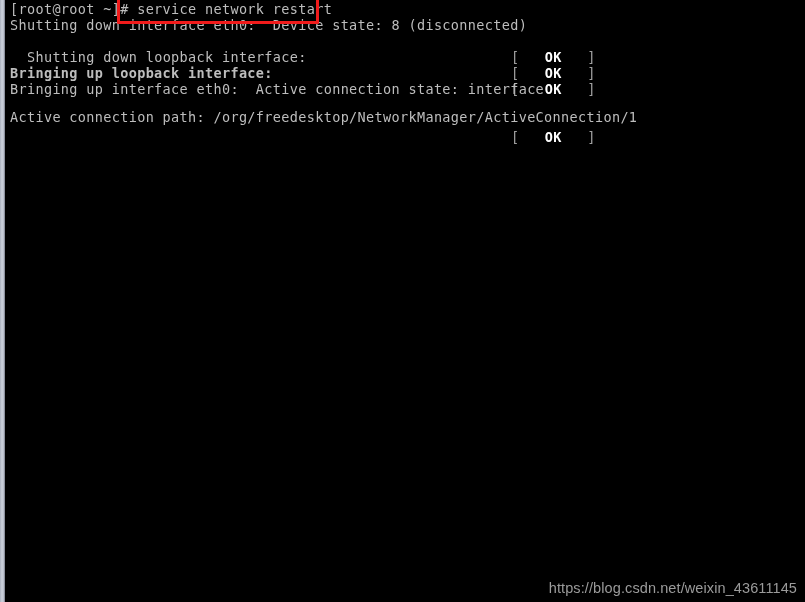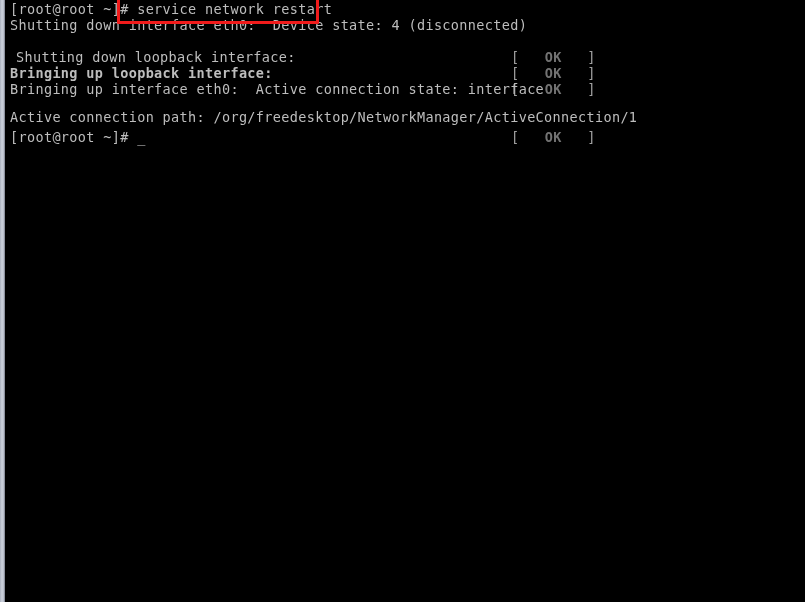--- a/index.html
+++ b/index.html
@@ -52,21 +52,21 @@
     position: absolute;
     height: 16px;
     line-height: 16px;
     font-family: "DejaVu Sans Mono", monospace;
     font-size: 13.5px;
     letter-spacing: 0.35px;
     white-space: pre;
     color: #a8a8a8;
   }
   .ok-line .ok-text {
-    color: #737373;
+    color: #ffffff;
     font-weight: bold;
   }
   .ok-line .bracket {
     color: #a0a0a0;
   }
 
   
   #red-box {
     position: absolute;
     left: 112px;
@@ -96,44 +96,44 @@
 </style>
 </head>
 <body>
 
 <div id="left-strip"></div>
 
 <div id="terminal">
 
   <div class="term-line" style="top:1px;left:5px;">[root@root ~]# service network restart</div>
 
-  <div class="term-line" style="top:17px;left:5px;">Shutting down interface eth0:  Device state: 4 (disconnected)</div>
+  <div class="term-line" style="top:17px;left:5px;">Shutting down interface eth0:  Device state: 8 (disconnected)</div>
 
   <div class="ok-line" style="top:33px;left:472px;">
     <span class="bracket">[</span><span>   </span><span class="ok-text">OK</span><span>   </span><span class="bracket">]</span>
   </div>
 
-  <div class="term-line" style="top:49px;left:11px;">Shutting down loopback interface:</div>
+  <div class="term-line" style="top:49px;left:22px;">Shutting down loopback interface:</div>
 
   <div class="ok-line" style="top:49px;left:472px;">
     <span class="bracket">[</span><span>   </span><span class="ok-text">OK</span><span>   </span><span class="bracket">]</span>
   </div>
 
   <div class="term-line" style="top:65px;left:5px;font-weight:bold;">Bringing up loopback interface:</div>
 
   <div class="ok-line" style="top:65px;left:472px;">
     <span class="bracket">[</span><span>   </span><span class="ok-text">OK</span><span>   </span><span class="bracket">]</span>
   </div>
 
   <div class="term-line" style="top:81px;left:5px;">Bringing up interface eth0:  Active connection state: interface</div>
 
   <div class="term-line" style="top:109px;left:5px;">Active connection path: /org/freedesktop/NetworkManager/ActiveConnection/1</div>
 
   <div class="ok-line" style="top:113px;left:472px;">
     <span class="bracket">[</span><span>   </span><span class="ok-text">OK</span><span>   </span><span class="bracket">]</span>
   </div>
 
-  <div class="term-line" style="top:129px;left:5px;"><span>[root@root ~]# </span><span id="cursor-block">_</span></div>
 
   <div id="red-box"></div>
 
+  <div id="watermark">https://blog.csdn.net/weixin_43611145</div>
 
 </div>
 
 </body></html>

